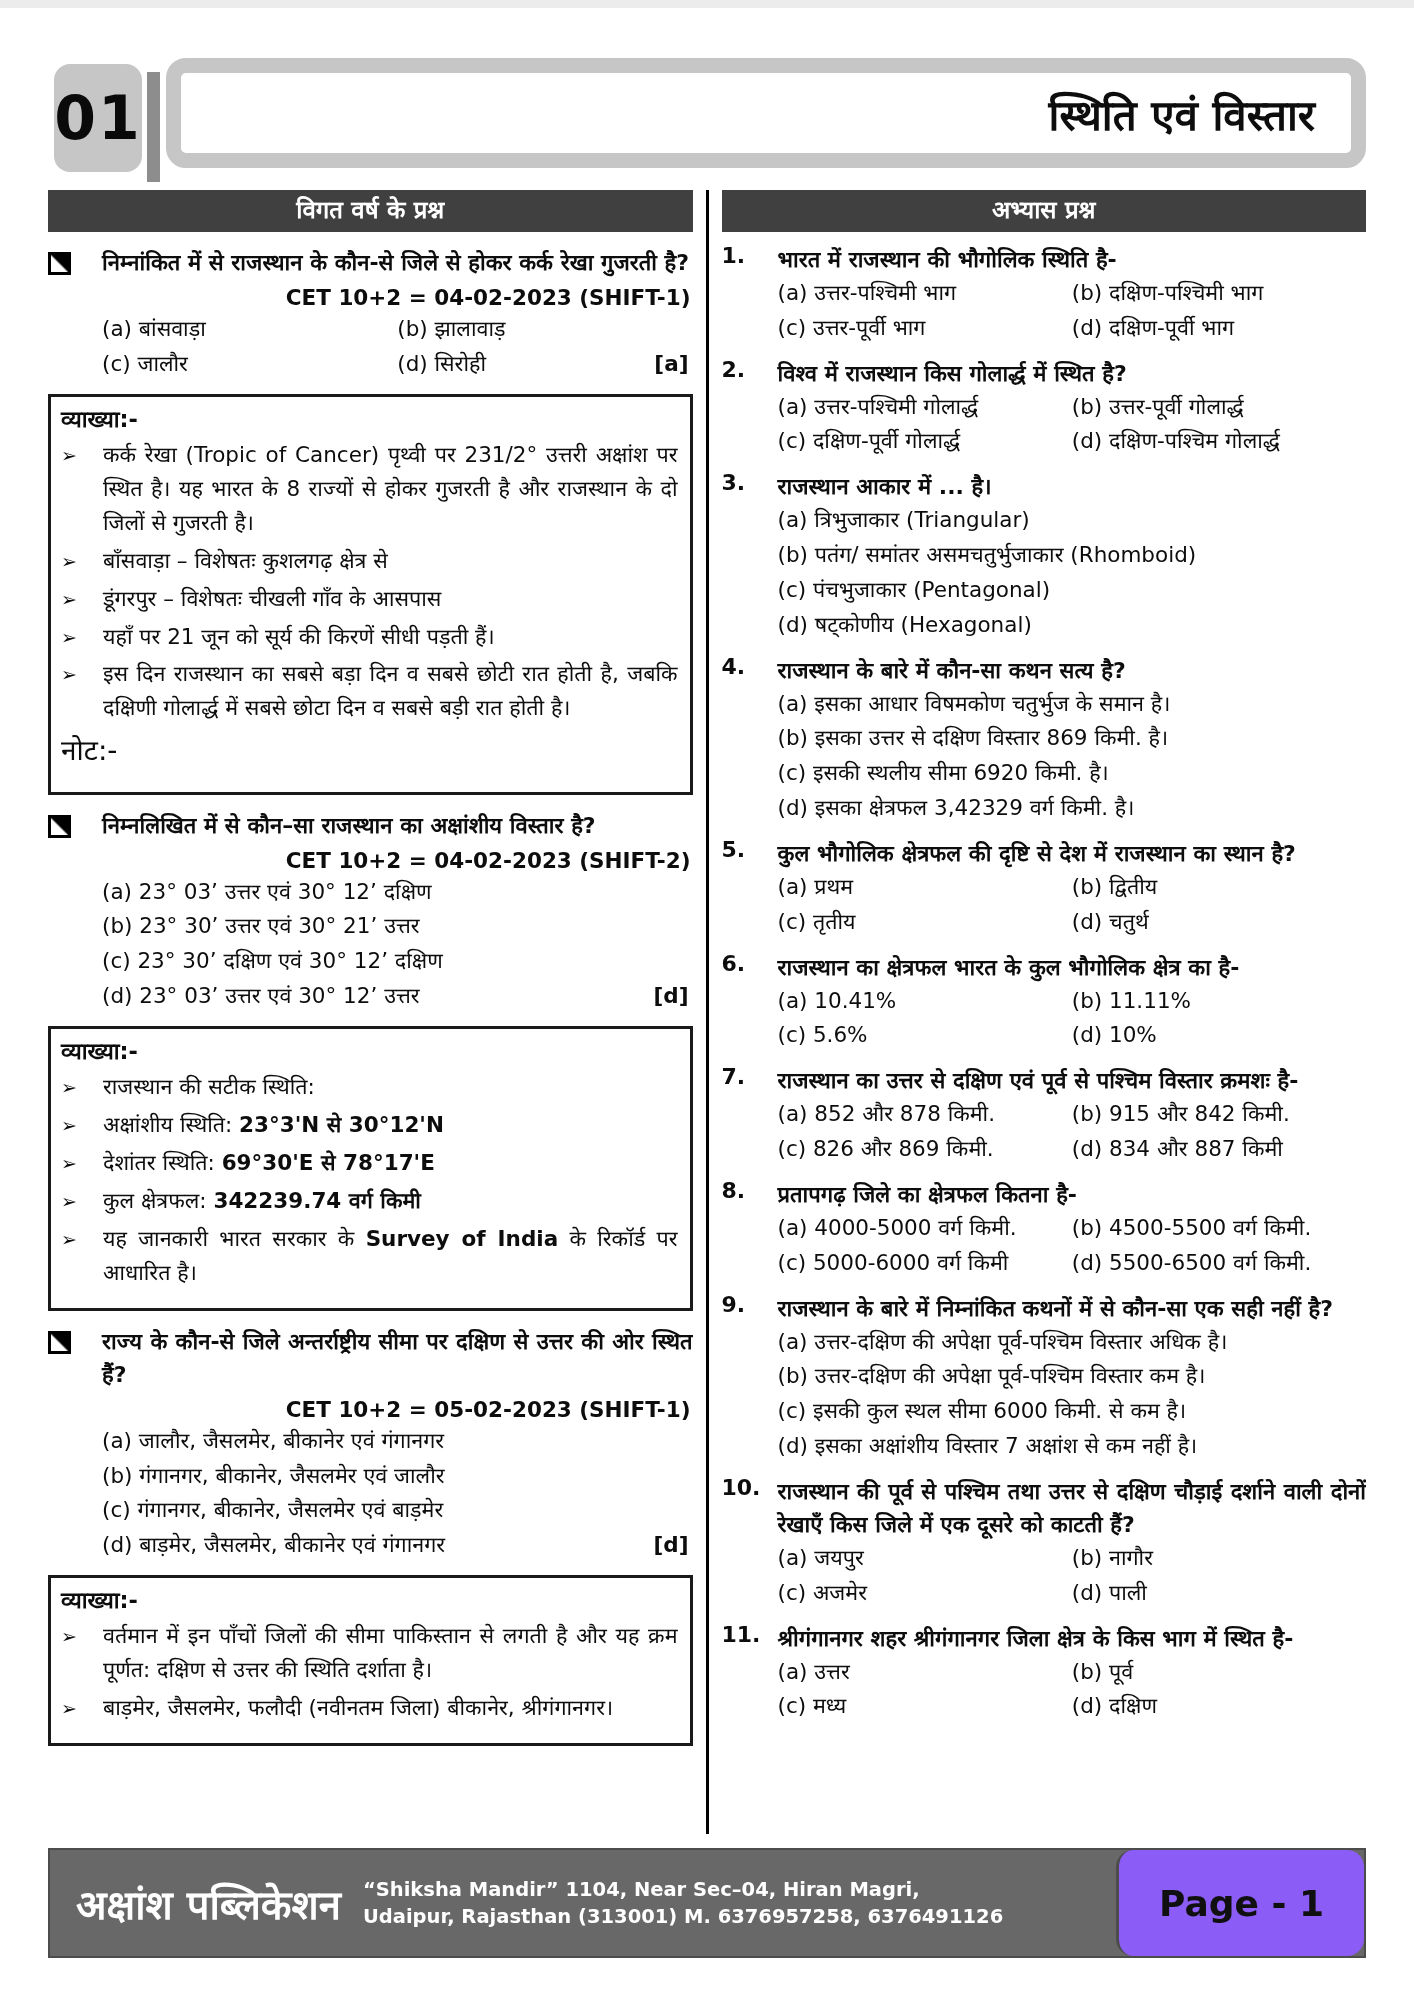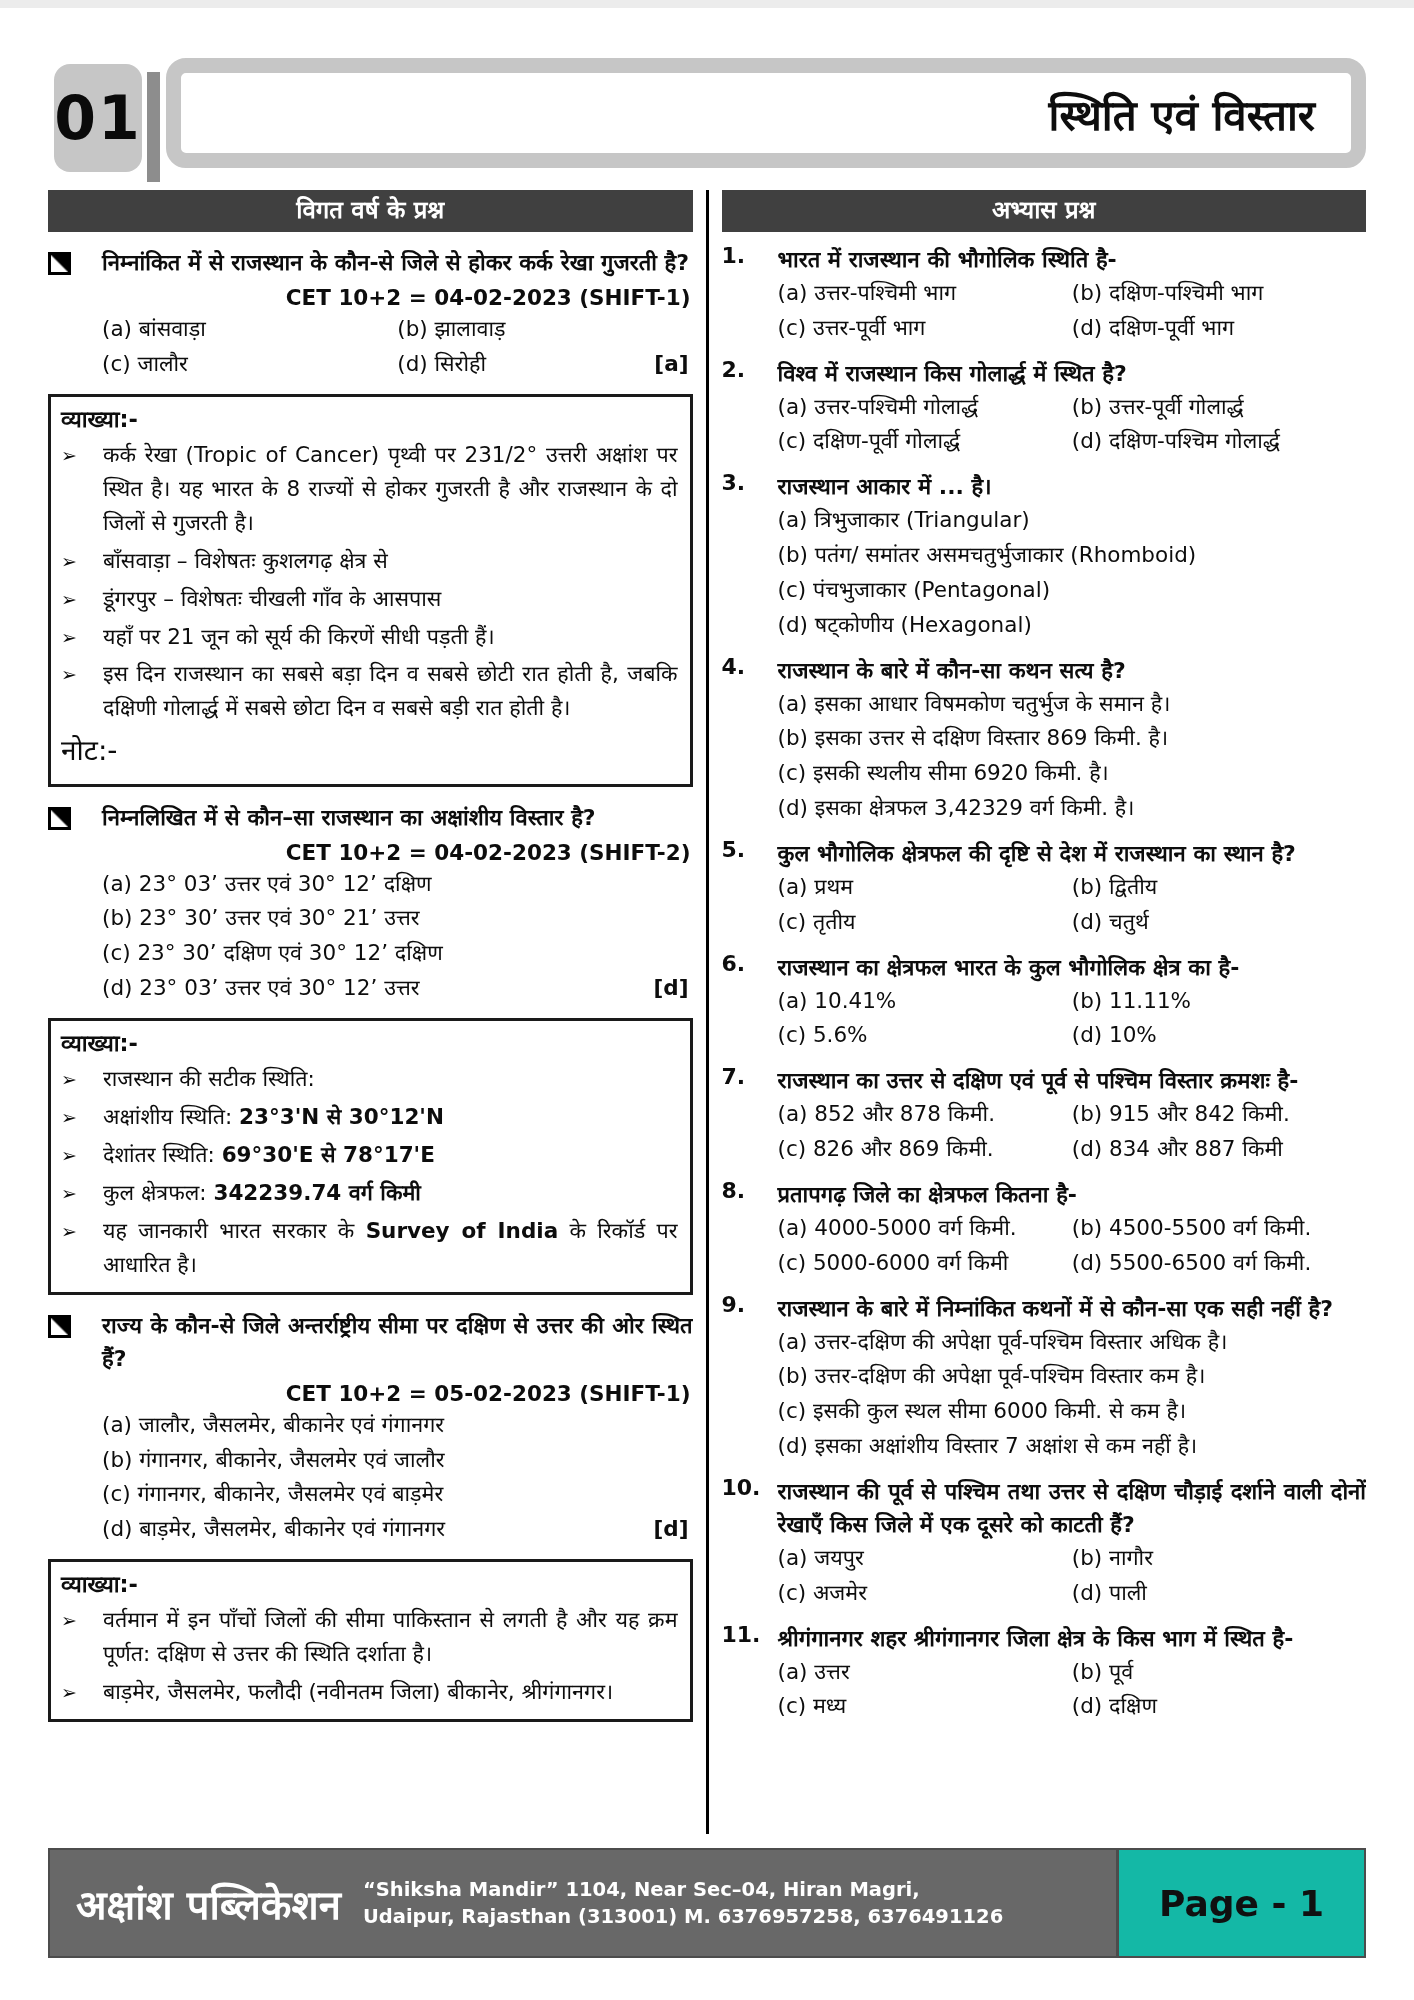--- a/index.html
+++ b/index.html
@@ -31,21 +31,21 @@
           background:linear-gradient(45deg,#fff 0 46%,#000 54%);}
   .pyq-body{flex:1;min-width:0;}
   .q-text{font-weight:700;font-size:22px;line-height:1.5;text-align:justify;}
   .cet{font-weight:700;font-size:21.5px;text-align:right;margin:6px 2px 2px;}
   .opt-row{display:flex;font-size:21.5px;line-height:1.62;}
   .opt-row.two .opt:first-child{flex:none;width:50%;}
   .opt{padding-right:4px;white-space:nowrap;overflow:hidden;}
   .opt.wrap{white-space:normal;}
   .answer{margin-left:auto;font-weight:800;padding-right:4px;}
 
-  .exp-box{border:3px solid #1a1a1a;margin-top:12px;padding:6px 12px 10px 10px;}
+  .exp-box{border:3px solid #1a1a1a;margin-top:12px;padding:6px 12px 18px 10px;}
   .exp-title{font-weight:800;font-size:22.5px;}
   .exp-bullet{display:flex;margin-top:4px;font-size:21.5px;line-height:1.58;}
   .arrow{flex:none;width:42px;font-size:19px;padding-top:2px;}
   .btext{flex:1;min-width:0;text-align:justify;}
   .btext b{font-weight:800;}
   .exp-note{display:flex;font-size:28px;line-height:1.58;margin-top:4px;}
   .note-label{flex:none;width:70px;}
   .note-text{flex:1;min-width:0;}
 
   
@@ -53,23 +53,23 @@
   .pq-num{flex:none;width:56px;font-weight:700;font-size:22px;}
   .pq-body{flex:1;min-width:0;}
 
   
   .footer{position:absolute;left:48px;right:48px;top:1840px;height:110px;background:#686868;
           display:flex;border:2px solid #4c4c4c;}
   .brand{flex:none;display:flex;align-items:center;padding:0 22px 0 26px;font-size:40px;
          font-weight:800;color:#fff;}
   .addr{flex:1;min-width:0;display:flex;flex-direction:column;justify-content:center;
         color:#fff;font-weight:700;font-size:19.5px;line-height:1.4;}
-  .pagebox{flex:none;width:248px;background:#14b8a6;display:flex;align-items:center;
+  .pagebox{flex:none;width:248px;background:#8b5cf6;display:flex;align-items:center;
            justify-content:center;font-size:36px;font-weight:800;color:#101010;
-           border-left:3px solid #4c4c4c;}
+           border-left:3px solid #4c4c4c;border-radius:17px;}
 </style>
 </head>
 <body>
 
 <div id="page">
 
   <div class="header">
     <div class="badge">
       <span class="badge-num">01</span>
     </div>

